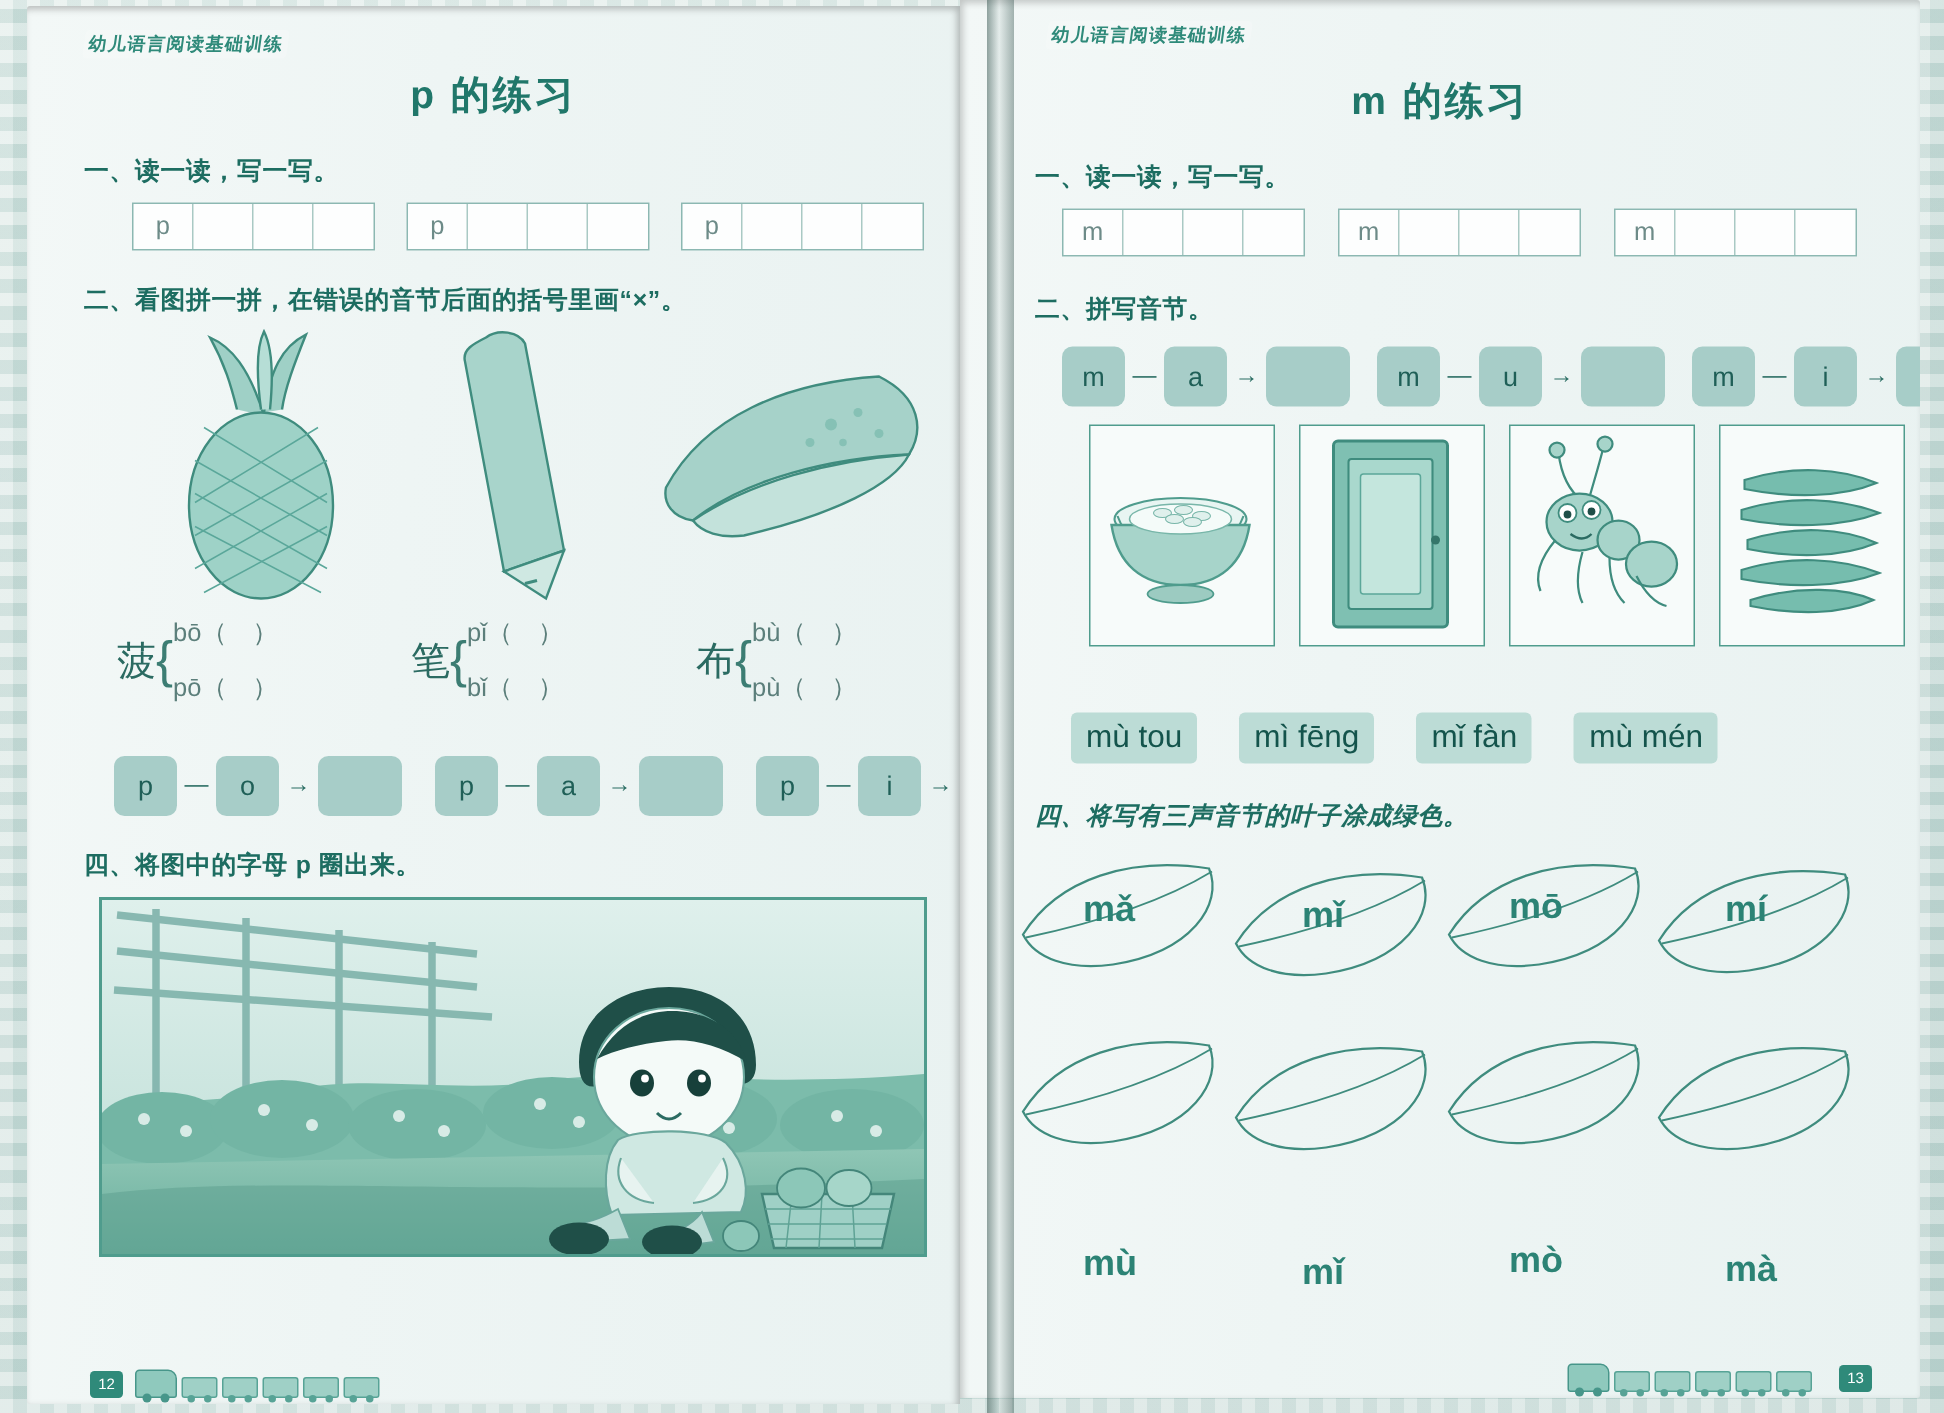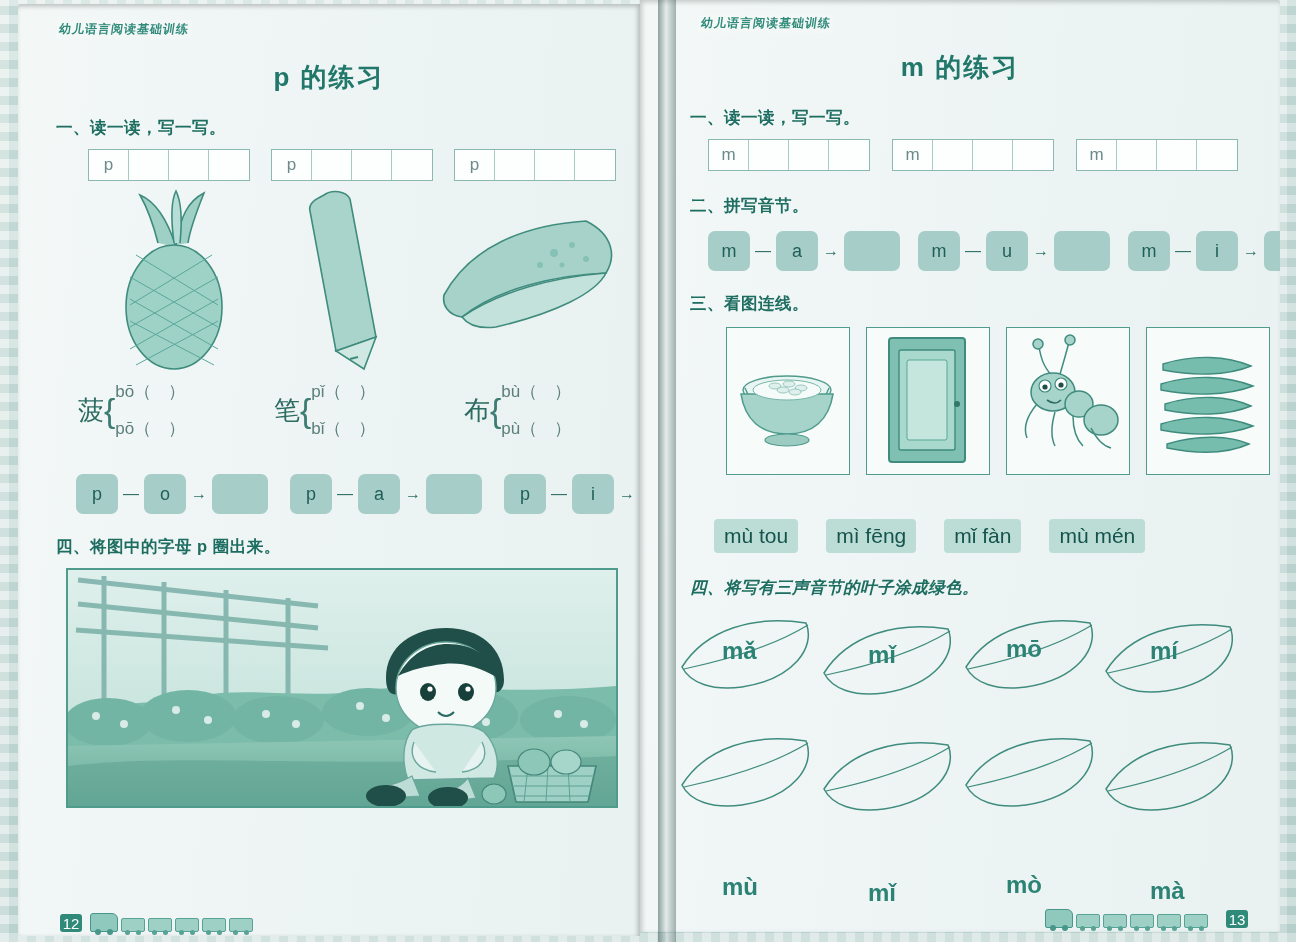--- a/index.html
+++ b/index.html
@@ -123,40 +123,40 @@
   .car { width: 24px; height: 14px; background: #9fd0c6; border: 1px solid #57a396; border-radius: 2px; position: relative; }
   .car:after { content:""; position:absolute; left:3px; bottom:-4px; width:5px; height:5px; border-radius:50%; background:#57a396; }
   .car:before { content:""; position:absolute; right:3px; bottom:-4px; width:5px; height:5px; border-radius:50%; background:#57a396; }
   .loco { width: 28px; height: 19px; background: #8fc9bd; border: 1px solid #47968a; border-radius: 3px 6px 2px 2px; position: relative; }
   .loco:after { content:""; position:absolute; left:4px; bottom:-4px; width:6px; height:6px; border-radius:50%; background:#47968a; }
   .loco:before { content:""; position:absolute; right:4px; bottom:-4px; width:6px; height:6px; border-radius:50%; background:#47968a; }
   .pagenum {
     position: absolute; bottom: 4px;
     width: 22px; height: 18px;
     background: #2f8a7a; color: #fff;
-    font-size: 15px; border-radius: 3px;
+    font-size: 10px; border-radius: 3px;
     display: flex; align-items: center; justify-content: center;
   }
   .fchar { font-size: 26px; color: #2b6b62; }
   .brace { font-size: 34px; color: #3c7d73; line-height: .9; }
   .syl { font-size: 17px; color: #5c7f7b; }
   .choice-row { display: flex; align-items: center; }
 </style>
 </head>
 <body>
 
 <div class="scan-bg"></div>
 
 <div class="book">
 
   <div class="page left">
 
     <div class="logo" style="left:38px; top:16px;">幼儿语言阅读基础训练</div>
 
-    <div class="page-title" style="margin-top:56px;">p 的练习</div>
+    <div class="page-title" style="margin-top:42px;">p 的练习</div>
 
     <div class="qline" style="margin:22px 0 0 38px;">一、读一读，写一写。</div>
 
     <div class="grid-row" style="margin:10px 0 0 70px; gap:21px;">
       <div class="grid">
         <div class="gcell">p</div>
         <div class="gcell"></div>
         <div class="gcell"></div>
         <div class="gcell"></div>
       </div>
@@ -167,20 +167,21 @@
         <div class="gcell"></div>
       </div>
       <div class="grid">
         <div class="gcell">p</div>
         <div class="gcell"></div>
         <div class="gcell"></div>
         <div class="gcell"></div>
       </div>
     </div>
 
+    <div class="qline" style="margin:22px 0 0 38px;">二、看图拼一拼，在错误的音节后面的括号里画“×”。</div>
 
     <div style="position:relative; height:185px; margin-top:6px;">
 
       <svg width="160" height="185" style="position:absolute; left:78px; top:0;" viewBox="0 0 160 185">
         <g fill="none" stroke="#3f8c7e" stroke-width="1.6">
           <path d="M80 60 C70 28 58 14 44 8 C54 26 58 40 62 56" fill="#9fd0c6"></path>
           <path d="M80 58 C84 30 92 14 108 6 C100 26 94 42 92 56" fill="#9fd0c6"></path>
           <path d="M78 56 C74 26 76 12 80 4 C86 16 86 36 84 56" fill="#b6ded6"></path>
           <ellipse cx="78" cy="120" rx="48" ry="62" fill="#9ed2c7"></ellipse>
           <g stroke="#5aa79a" stroke-width="1">
@@ -421,21 +422,20 @@
       </div>
       <div class="blend" style="margin-left:18px;">
         <div class="chip">m</div>
         <span class="dash">—</span>
         <div class="chip">i</div>
         <span class="arrow">→</span>
         <div class="chip empty"></div>
       </div>
     </div>
 
-    <div class="qline" style="margin:22px 0 0 50px;">三、看图连线。</div>
 
     <div style="display:flex; gap:16px; margin:12px 0 0 86px;">
 
       <div class="frame" style="width:124px; height:148px;">
         <svg width="120" height="144" viewBox="0 0 120 144">
           <ellipse cx="60" cy="62" rx="44" ry="14" fill="#e8f5f2" stroke="#4f9c8d" stroke-width="1.4"></ellipse>
           <path d="M18 60 C22 72 34 82 60 82 C86 82 98 72 102 60" fill="none" stroke="#4f9c8d" stroke-width="1.4"></path>
           <path d="M14 66 C18 92 34 106 60 106 C86 106 102 92 106 66 Z" fill="#a7d4ca" stroke="#4f9c8d" stroke-width="1.6"></path>
           <ellipse cx="60" cy="62" rx="34" ry="10" fill="#f4fbf9" stroke="#78b6a9" stroke-width="1"></ellipse>
           <g fill="#dff0ec" stroke="#78b6a9" stroke-width=".7">

